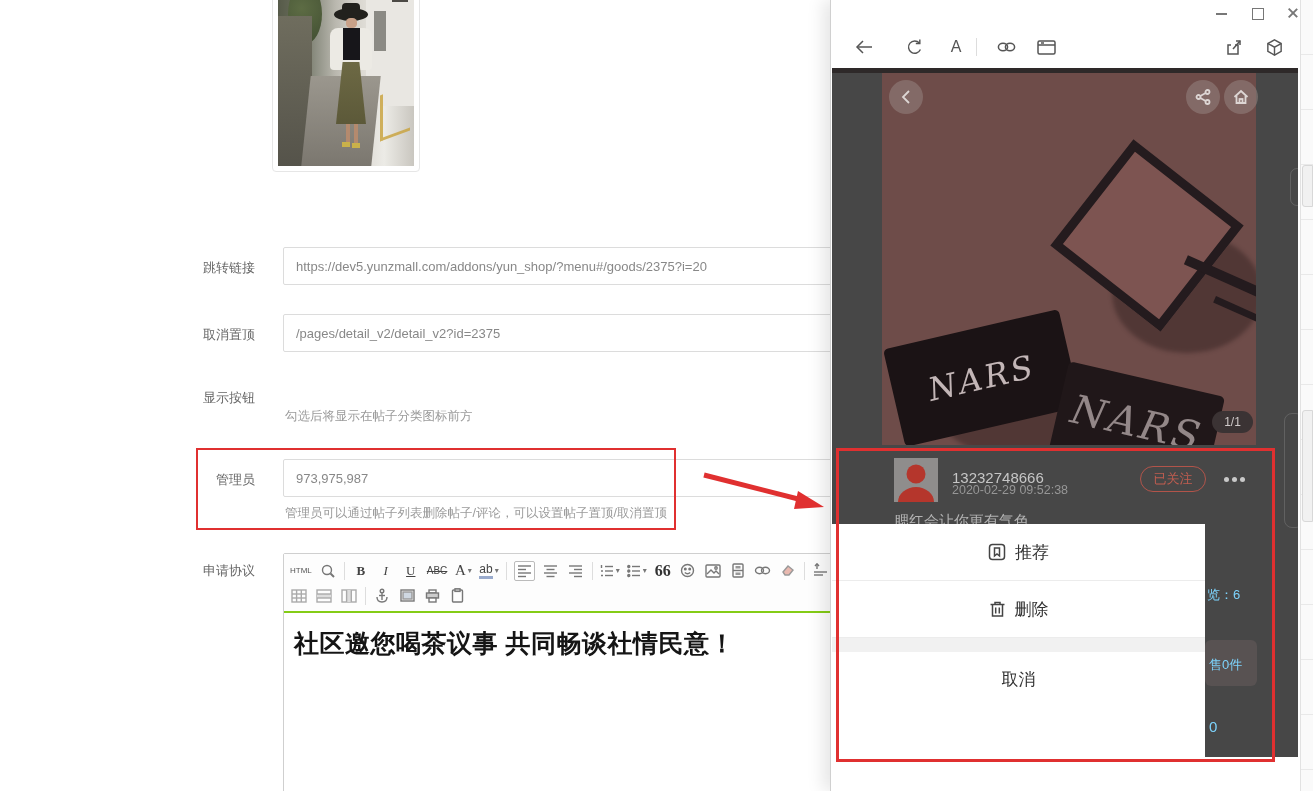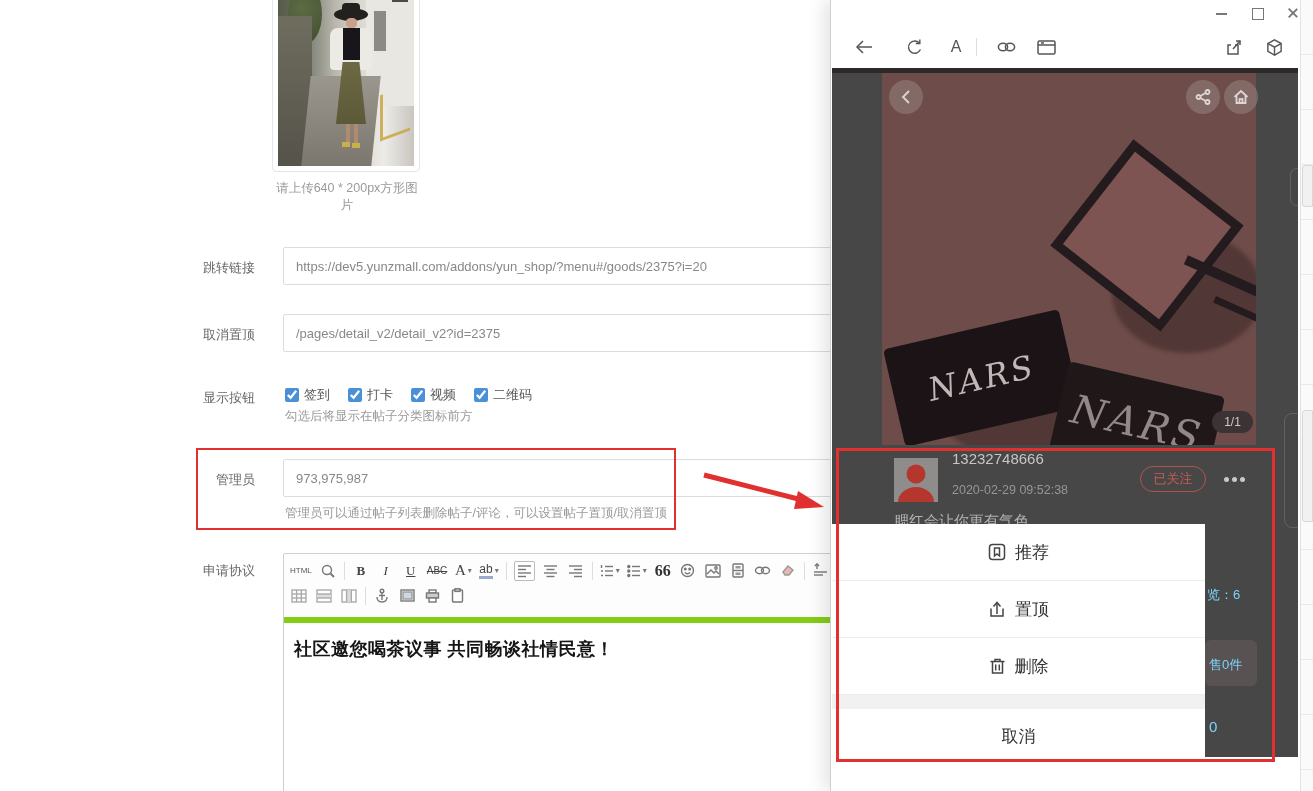--- a/index.html
+++ b/index.html
@@ -37,31 +37,31 @@
   .person .shoes { position:absolute; left:14px; top:134px; width:8px; height:5px; background:#c9b14a; box-shadow:10px 1px 0 #c9b14a; }
 
   
   .cb-group { position:absolute; display:flex; gap:18px; align-items:center; }
   .cb-item { display:flex; align-items:center; gap:5px; font-size:13px; color:#555; }
   .cb-item input { width:14px; height:14px; accent-color:#4a90d9; }
 
   
   .editor { position:absolute; left:283px; top:553px; width:600px; height:400px;
             border:1px solid #cfcfcf; border-radius:2px; background:#fff; z-index:1; }
-  .ed-toolbar { padding:4px 6px 9px 6px; border-bottom:6px solid #84cc16; background:#fdfdfd; }
+  .ed-toolbar { padding:4px 6px 3px 6px; border-bottom:2px solid #84cc16; background:#fdfdfd; }
   .ed-row { display:flex; align-items:center; gap:7px; height:25px; }
   .ed-ico { display:inline-flex; align-items:center; justify-content:center; min-width:18px; height:20px;
             color:#555; font-size:13px; cursor:pointer; }
   .ed-ico svg { stroke:#777; fill:none; stroke-width:1.4; }
   .ed-sep { width:1px; height:18px; background:#ddd; }
   .ed-txt { font-size:13px; color:#444; }
   .caret { font-size:8px; color:#777; margin-left:2px; }
   .active-box { border:1px solid #bbb; border-radius:2px; background:#fff; padding:0 2px; }
   .ed-content { padding:14px 10px; }
-  .ed-heading { font-size:18px; font-weight:bold; color:#151515; letter-spacing:0.5px; }
+  .ed-heading { font-size:25px; font-weight:bold; color:#151515; letter-spacing:0.5px; }
 
   
   .anno { position:absolute; border:2px solid #e03030; z-index:60; pointer-events:none; }
   .anno-big { border-width:3px; }
   .anno-arrow { position:absolute; z-index:60; pointer-events:none; }
 
   
   .devtools { position:absolute; left:830px; top:0; width:470px; height:791px; background:#fff;
               border-left:1px solid #d0d0d0; box-shadow:-7px 0 16px rgba(0,0,0,.10); z-index:10; }
   .titlebar { position:relative; height:26px; }
@@ -92,21 +92,21 @@
   .compact-b { position:absolute; left:175px; top:305px; width:160px; height:90px; transform:rotate(13deg);
                background:#201719; border-radius:5px; display:flex; align-items:center; justify-content:center; }
   .nars { font-family:"DejaVu Serif","Liberation Serif",serif; font-style:italic; color:rgba(225,212,212,.85);
           letter-spacing:3px; font-size:32px; font-weight:normal; }
   .circle-btn { position:absolute; width:34px; height:34px; border-radius:50%; background:rgba(150,132,128,.55);
                 display:flex; align-items:center; justify-content:center; cursor:pointer; }
   .circle-btn svg { stroke:#ddd6d4; fill:none; stroke-width:1.8; }
   .pager-badge { position:absolute; left:380px; top:343px; width:41px; height:22px; border-radius:11px;
                  background:#3b3334; color:#cfc9c9; font-size:12px; display:flex; align-items:center; justify-content:center; }
   .avatar { position:absolute; left:62px; top:390px; width:44px; height:44px; background:#8f8d8c; overflow:hidden; }
-  .username { position:absolute; left:120px; top:382px; font-size:15px; color:#c6c6c6; }
+  .username { position:absolute; left:120px; top:401px; font-size:15px; color:#c6c6c6; }
   .post-date { position:absolute; left:120px; top:415px; font-size:12.5px; color:#969696; }
   .follow-pill { position:absolute; left:308px; top:398px; width:66px; height:26px; border:1.5px solid #b2544a;
                  border-radius:14px; color:#c05d50; font-size:13px; display:flex; align-items:center; justify-content:center; cursor:pointer; }
   .more-dots { position:absolute; left:392px; top:409px; width:5px; height:5px; border-radius:50%; background:#c9c9c9;
                box-shadow:8px 0 0 #c9c9c9, 16px 0 0 #c9c9c9; cursor:pointer; }
   .post-text { position:absolute; left:62px; top:444px; font-size:15px; color:#b3b3b3; }
 
   
   .action-sheet { position:absolute; left:0; top:456px; width:373px; height:233px; background:#fff; z-index:5; }
   .as-row { height:57px; display:flex; align-items:center; justify-content:center; gap:9px;
@@ -147,47 +147,28 @@
           <div class="hat"></div>
           <div class="face"></div>
         <div class="cardigan"></div>
           <div class="top"></div>
           <div class="skirt"></div>
         <div class="legs"></div>
           <div class="shoes"></div>
       </div>
     </div>
   </div>
-  <div class="hint" style="left:272px; top:180px; width:150px; text-align:center;">请上传640 * 200px方形图片</div>
 
   <div class="form-label" style="top:259px;">跳转链接</div>
   <input class="text-input" style="left: 283px; top: 247px; width: 562px;" value="https://dev5.yunzmall.com/addons/yun_shop/?menu#/goods/2375?i=20">
 
   <div class="form-label" style="top:326px;">取消置顶</div>
   <input class="text-input" style="left: 283px; top: 314px; width: 562px;" value="/pages/detail_v2/detail_v2?id=2375">
 
   <div class="form-label" style="top:389px;">显示按钮</div>
-  <div class="cb-group" style="left:285px; top:386px;">
-    <label class="cb-item">
-      <input type="checkbox" checked="" style="">
-      <span>签到</span>
-    </label>
-    <label class="cb-item">
-      <input type="checkbox" checked="" style="">
-      <span>打卡</span>
-    </label>
-    <label class="cb-item">
-      <input type="checkbox" checked="" style="">
-      <span>视频</span>
-    </label>
-    <label class="cb-item">
-      <input type="checkbox" checked="" style="">
-      <span>二维码</span>
-    </label>
-  </div>
   <div class="hint" style="left:285px; top:408px;">勾选后将显示在帖子分类图标前方</div>
 
   <div class="form-label" style="top:471px;">管理员</div>
   <input class="text-input" style="left: 283px; top: 459px; width: 562px;" value="973,975,987">
   <div class="hint" style="left:285px; top:505px;text-align:right;">管理员可以通过帖子列表删除帖子/评论，可以设置帖子置顶/取消置顶</div>
 
   <div class="form-label" style="top:562px;">申请协议</div>
   <div class="editor">
     <div class="ed-toolbar">
       <div class="ed-row">
@@ -476,28 +457,20 @@
 
       <div class="action-sheet">
         <div class="as-row">
           <svg width="18" height="18" viewBox="0 0 18 18">
               <rect x="1.5" y="1.5" width="15" height="15" rx="3"></rect>
               <path d="M6.5 5 V13 L9 11 L11.5 13 V5 Z"></path>
             </svg>
           <span>推荐</span>
         </div>
         <div class="as-row">
-          <svg width="18" height="18" viewBox="0 0 18 18">
-              <path d="M3 8.5 V16 H15 V8.5"></path>
-              <line x1="9" y1="14" x2="9" y2="3.5"></line>
-              <polyline points="5.5,6.5 9,2.5 12.5,6.5"></polyline>
-            </svg>
-          <span>置顶</span>
-        </div>
-        <div class="as-row">
           <svg width="17" height="18" viewBox="0 0 17 18">
               <path d="M3.5 5 V16 H13.5 V5"></path>
               <line x1="1.5" y1="4.5" x2="15.5" y2="4.5"></line>
               <path d="M6 4.5 V2.5 H11 V4.5"></path>
               <line x1="6.7" y1="7.5" x2="6.7" y2="13.5"></line>
               <line x1="10.3" y1="7.5" x2="10.3" y2="13.5"></line>
             </svg>
           <span>删除</span>
         </div>
         <div class="as-row as-gap"></div>

